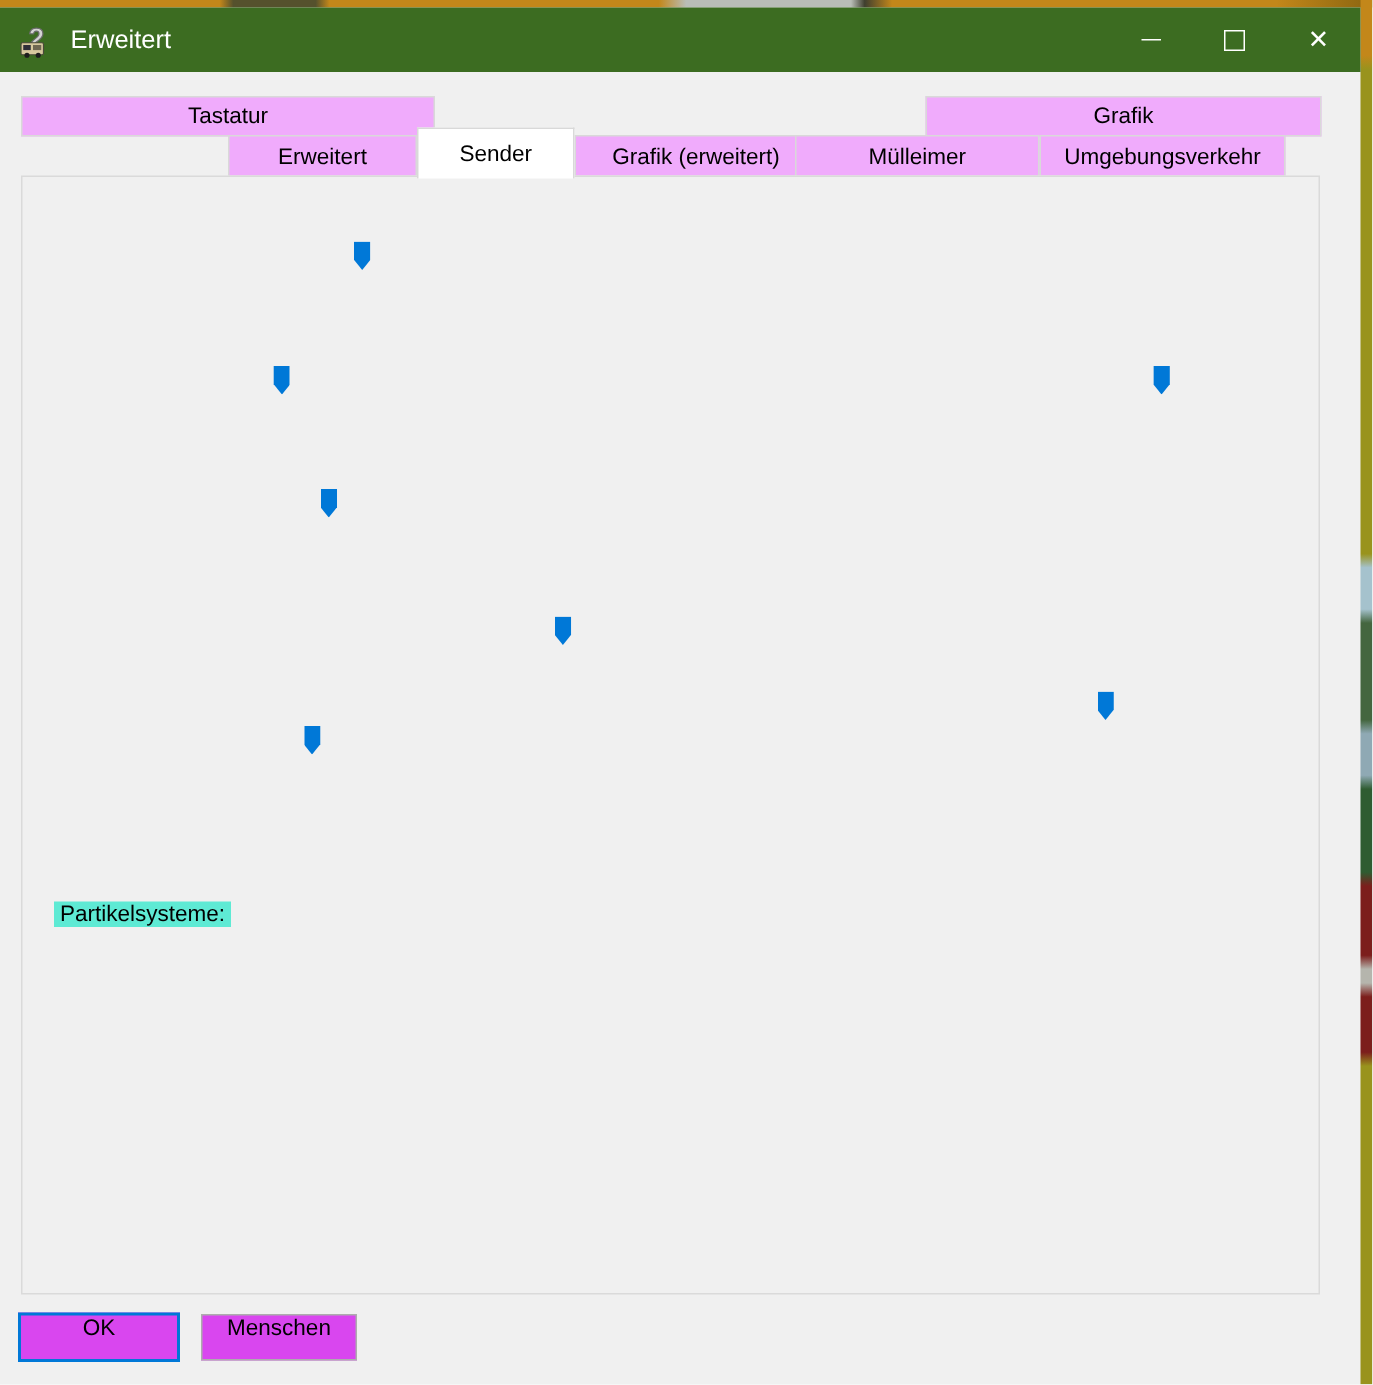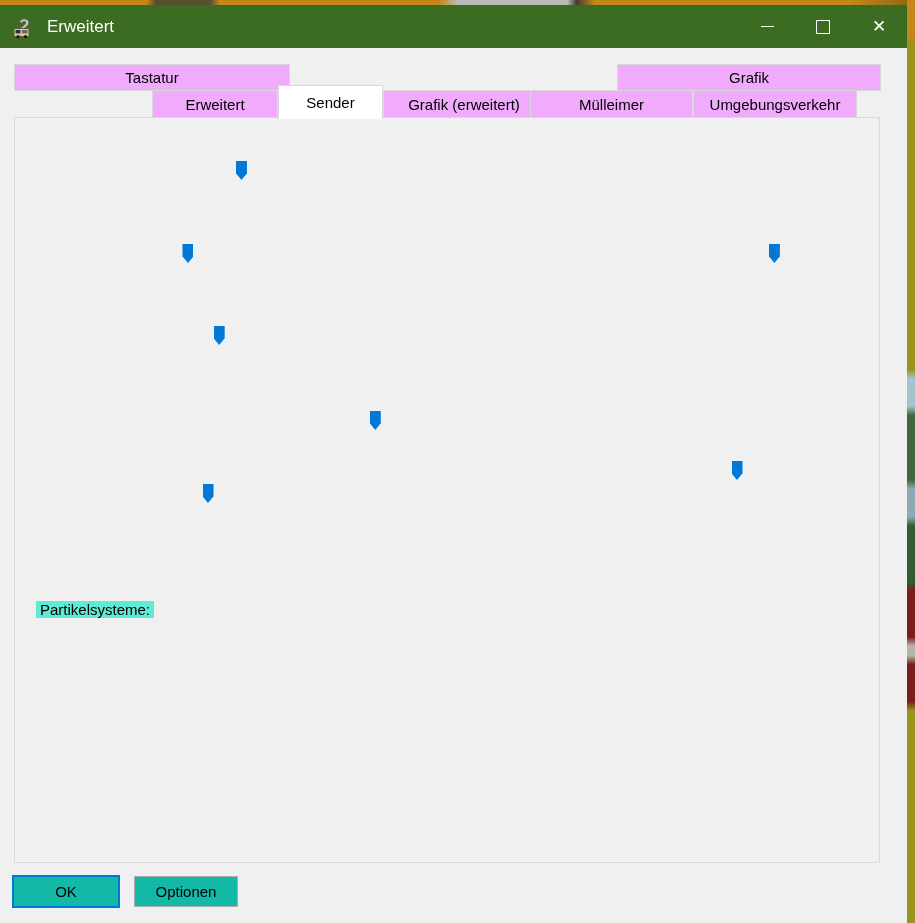--- a/index.html
+++ b/index.html
@@ -54,21 +54,21 @@
   .group-label{position:absolute;background:#5eead4;padding:0 4px;z-index:2;white-space:nowrap;}
   
   .dropdown{position:absolute;box-sizing:border-box;border:1px solid #8f8f8f;background:#e3e3e3;
             display:flex;align-items:center;padding:0 10px;}
   .dropdown .chev{margin-left:auto;width:8px;height:8px;border-right:1.6px solid #3f3f3f;
                   border-bottom:1.6px solid #3f3f3f;transform:rotate(45deg) translate(-2px,-2px);}
   
   .textinput{position:absolute;box-sizing:border-box;border:1px solid #7a7a7a;background:#fff;
              display:flex;align-items:center;padding-left:9px;}
   
-  .btn{position:absolute;box-sizing:border-box;background:#14b8a6;display:flex;align-items:center;
+  .btn{position:absolute;box-sizing:border-box;background:#d946ef;display:flex;
        justify-content:center;}
   .btn-default{border:2px solid #0078d7;}
   .btn-normal{border:1px solid #adadad;}
 </style>
 </head>
 <body>
 
 <div class="screen">
   <div class="desktop-top"></div>
   <div class="desktop-right"></div>
@@ -397,15 +397,15 @@
   </div>
   <div class="cbrow disabled" style="left:497px;top:727px;">
     <span class="cb"></span>
     <span class="cblabel">Menschen sichtbar in Regenreflexionen</span>
   </div>
 
   <div class="btn btn-default" style="left:12px;top:875px;width:108px;height:33px;">
     <span>OK</span>
   </div>
   <div class="btn btn-normal" style="left:134px;top:876px;width:104px;height:31px;">
-    <span>Optionen</span>
+    <span>Menschen</span>
   </div>
 </div>
 
 </body></html>

